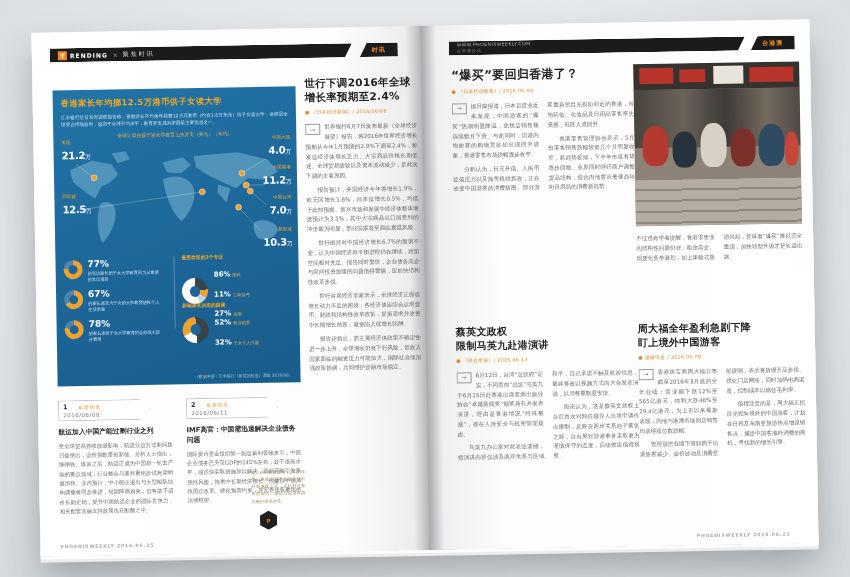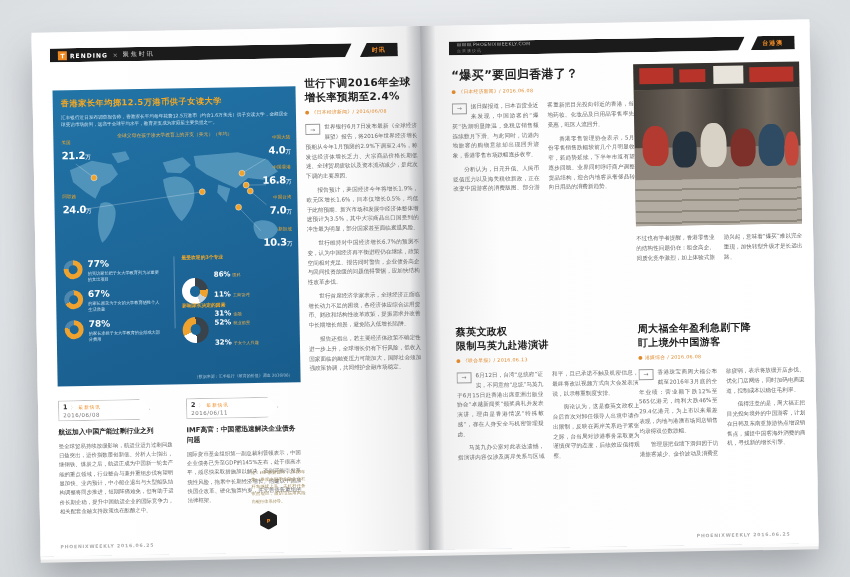--- a/index.html
+++ b/index.html
@@ -176,29 +176,29 @@
               <circle cx="178" cy="62" r="3"></circle>
             </g>
           </svg>
 
           <div class="mlabel" style="left:2px; top:-8px;">
             <span class="c">美国</span>
             <span class="v"><span>21.2</span><small>万</small></span>
           </div>
           <div class="mlabel" style="left:2px; top:46px;">
             <span class="c">阿联酋</span>
-            <span class="v"><span>24.0</span><small>万</small></span>
+            <span class="v"><span>12.5</span><small>万</small></span>
           </div>
           <div class="mlabel r" style="right:0px; top:-10px;">
             <span class="c">中国大陆</span>
             <span class="v"><span>4.0</span><small>万</small></span>
           </div>
           <div class="mlabel r" style="right:0px; top:20px;">
             <span class="c">中国香港</span>
-            <span class="v"><span>16.8</span><small>万</small></span>
+            <span class="v"><span>11.2</span><small>万</small></span>
           </div>
           <div class="mlabel r" style="right:0px; top:50px;">
             <span class="c">中国台湾</span>
             <span class="v"><span>7.0</span><small>万</small></span>
           </div>
           <div class="mlabel r" style="right:0px; top:82px;">
             <span class="c">新加坡</span>
             <span class="v"><span>10.3</span><small>万</small></span>
           </div>
         </div>
@@ -227,21 +227,21 @@
           </div>
         </div>
 
         <div class="dgroup" style="top:166px;">
           <div class="dg-head">最受欢迎的3个专业</div>
           <div class="dg-body">
             <div class="donut d1"></div>
             <div class="dg-items">
               <div class="dg-it"><span class="p">86%</span><span class="l">医科</span></div>
               <div class="dg-it"><span class="p">11%</span><span class="l">工商管理</span></div>
-              <div class="dg-it"><span class="p">31%</span><span class="l">金融</span></div>
+              <div class="dg-it"><span class="p">27%</span><span class="l">金融</span></div>
             </div>
           </div>
         </div>
         <div class="dgroup" style="top:214px;">
           <div class="dg-head">影响家长决定的因素</div>
           <div class="dg-body">
             <div class="donut d2"></div>
             <div class="dg-items">
               <div class="dg-it"><span class="p">52%</span><span class="l">就业前景</span></div>
               <div class="dg-it"><span class="p">32%</span><span class="l">子女个人兴趣</span></div>

